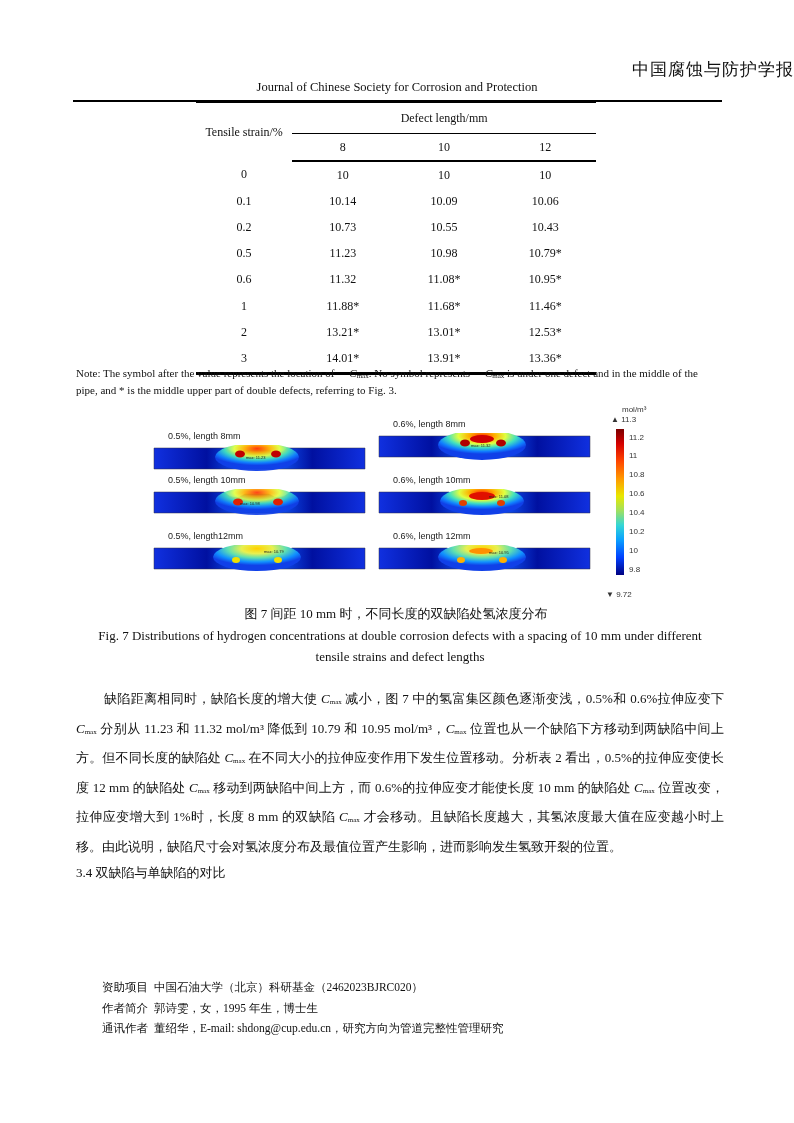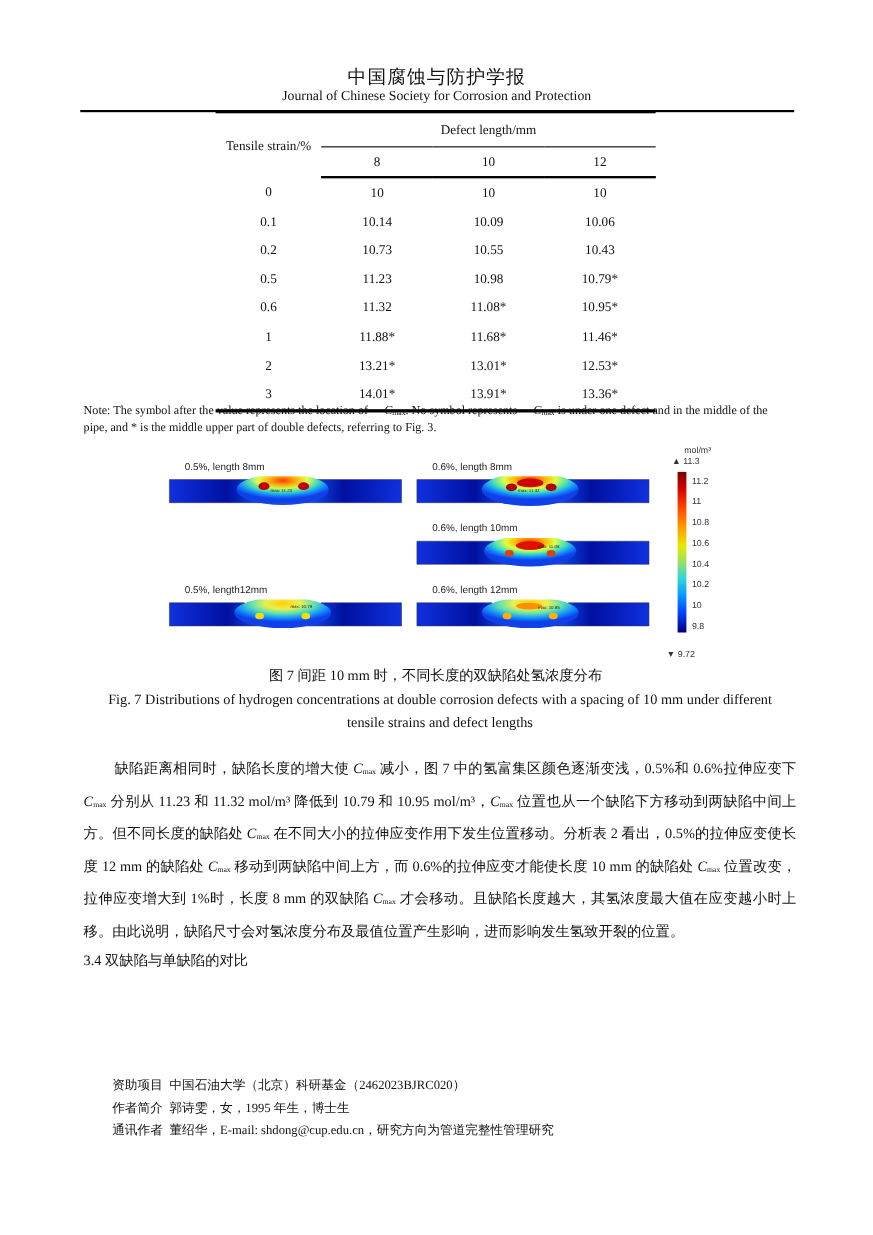--- a/index.html
+++ b/index.html
@@ -1,21 +1,21 @@
 <!DOCTYPE html>
 <html><head>
 <meta charset="utf-8">
 <style>
   html, body { margin: 0; padding: 0; background: #ffffff; }
   body { width: 794px; height: 1123px; position: relative; overflow: hidden;
          font-family: "Liberation Serif", "DejaVu Serif", serif; color: #111; }
   .abs { position: absolute; }
 
   
-  .hdr-cn { left: 0; width: 794px; top: 58px; text-align: center; font-size: 17px; letter-spacing: 1px; }
+  .hdr-cn { left: 0; width: 794px; top: 58px; text-align: right; font-size: 17px; letter-spacing: 1px; }
   .hdr-en { left: 0; width: 794px; top: 80px; text-align: center; font-size: 12.5px; }
   .hdr-rule { left: 73px; width: 649px; top: 100px; height: 2px; background: #000; }
 
   
   .tbl { left: 196px; width: 400px; top: 100px; }
   .tbl table { border-collapse: collapse; width: 400px; font-size: 12px; }
   .tbl .toprule { height: 3px; background: #000; }
   .tbl td, .tbl th { font-weight: normal; text-align: center; padding: 0; }
   .tbl .h1 td { height: 30px; }
   .tbl .h2 td { height: 26px; }
@@ -160,39 +160,49 @@
         <stop offset="0%" stop-color="#1030e0"></stop>
         <stop offset="25%" stop-color="#0010a0"></stop>
         <stop offset="40%" stop-color="#1050f0"></stop>
         <stop offset="60%" stop-color="#1050f0"></stop>
         <stop offset="75%" stop-color="#0010a0"></stop>
         <stop offset="100%" stop-color="#1030e0"></stop>
       </linearGradient>
     </defs>
   </svg>
 
-  <div class="panel" style="left:0;top:0">
+  <div class="panel" style="left:0;top:12px">
     <span class="lbl">0.5%, length 8mm</span>
     <svg width="215" height="30" viewBox="0 0 215 30">
       <path d="M2 3 H75 Q83 12 92 5 H118 Q127 12 135 3 H213 V24 H2 Z" fill="url(#base)" stroke="#334" stroke-width="0.5"></path>
       <ellipse cx="105" cy="12" rx="42" ry="14" fill="url(#hot)" opacity="0.95"></ellipse>
       <ellipse cx="88" cy="9" rx="5" ry="3.5" fill="#c00000"></ellipse>
       <ellipse cx="124" cy="9" rx="5" ry="3.5" fill="#c00000"></ellipse>
       <text x="94" y="14" font-size="4" fill="#222" font-family="Liberation Sans, sans-serif">max: 11.23</text>
     </svg>
   </div>
   <div class="panel" style="left:225px;top:0">
     <span class="lbl">0.6%, length 8mm</span>
     <svg width="215" height="30" viewBox="0 0 215 30">
       <path d="M2 3 H75 Q83 12 92 5 H118 Q127 12 135 3 H213 V24 H2 Z" fill="url(#base)" stroke="#334" stroke-width="0.5"></path>
       <ellipse cx="105" cy="12" rx="44" ry="15" fill="url(#hot)"></ellipse>
       <ellipse cx="105" cy="6" rx="12" ry="4" fill="#d00000"></ellipse>
       <ellipse cx="88" cy="10" rx="5" ry="3.5" fill="#b00000"></ellipse>
       <ellipse cx="124" cy="10" rx="5" ry="3.5" fill="#b00000"></ellipse>
       <text x="94" y="14" font-size="4" fill="#222" font-family="Liberation Sans, sans-serif">max: 11.32</text>
+    </svg>
+  </div>
+  <div class="panel" style="left:0;top:56px">
+    <span class="lbl">0.5%, length 10mm</span>
+    <svg width="215" height="30" viewBox="0 0 215 30">
+      <path d="M2 3 H72 Q82 13 93 5 H117 Q128 13 138 3 H213 V24 H2 Z" fill="url(#base)" stroke="#334" stroke-width="0.5"></path>
+      <ellipse cx="105" cy="12" rx="42" ry="14" fill="url(#hot)" opacity="0.9"></ellipse>
+      <ellipse cx="86" cy="13" rx="5" ry="3.5" fill="#e02000"></ellipse>
+      <ellipse cx="126" cy="13" rx="5" ry="3.5" fill="#e02000"></ellipse>
+      <text x="88" y="16" font-size="4" fill="#222" font-family="Liberation Sans, sans-serif">max: 10.98</text>
     </svg>
   </div>
   <div class="panel" style="left:225px;top:56px">
     <span class="lbl">0.6%, length 10mm</span>
     <svg width="215" height="30" viewBox="0 0 215 30">
       <path d="M2 3 H72 Q82 13 93 5 H117 Q128 13 138 3 H213 V24 H2 Z" fill="url(#base)" stroke="#334" stroke-width="0.5"></path>
       <ellipse cx="105" cy="12" rx="42" ry="14" fill="url(#hot)"></ellipse>
       <ellipse cx="105" cy="7" rx="13" ry="4" fill="#e01000"></ellipse>
       <ellipse cx="86" cy="14" rx="4" ry="3" fill="#e04000"></ellipse>
       <ellipse cx="124" cy="14" rx="4" ry="3" fill="#e04000"></ellipse>

